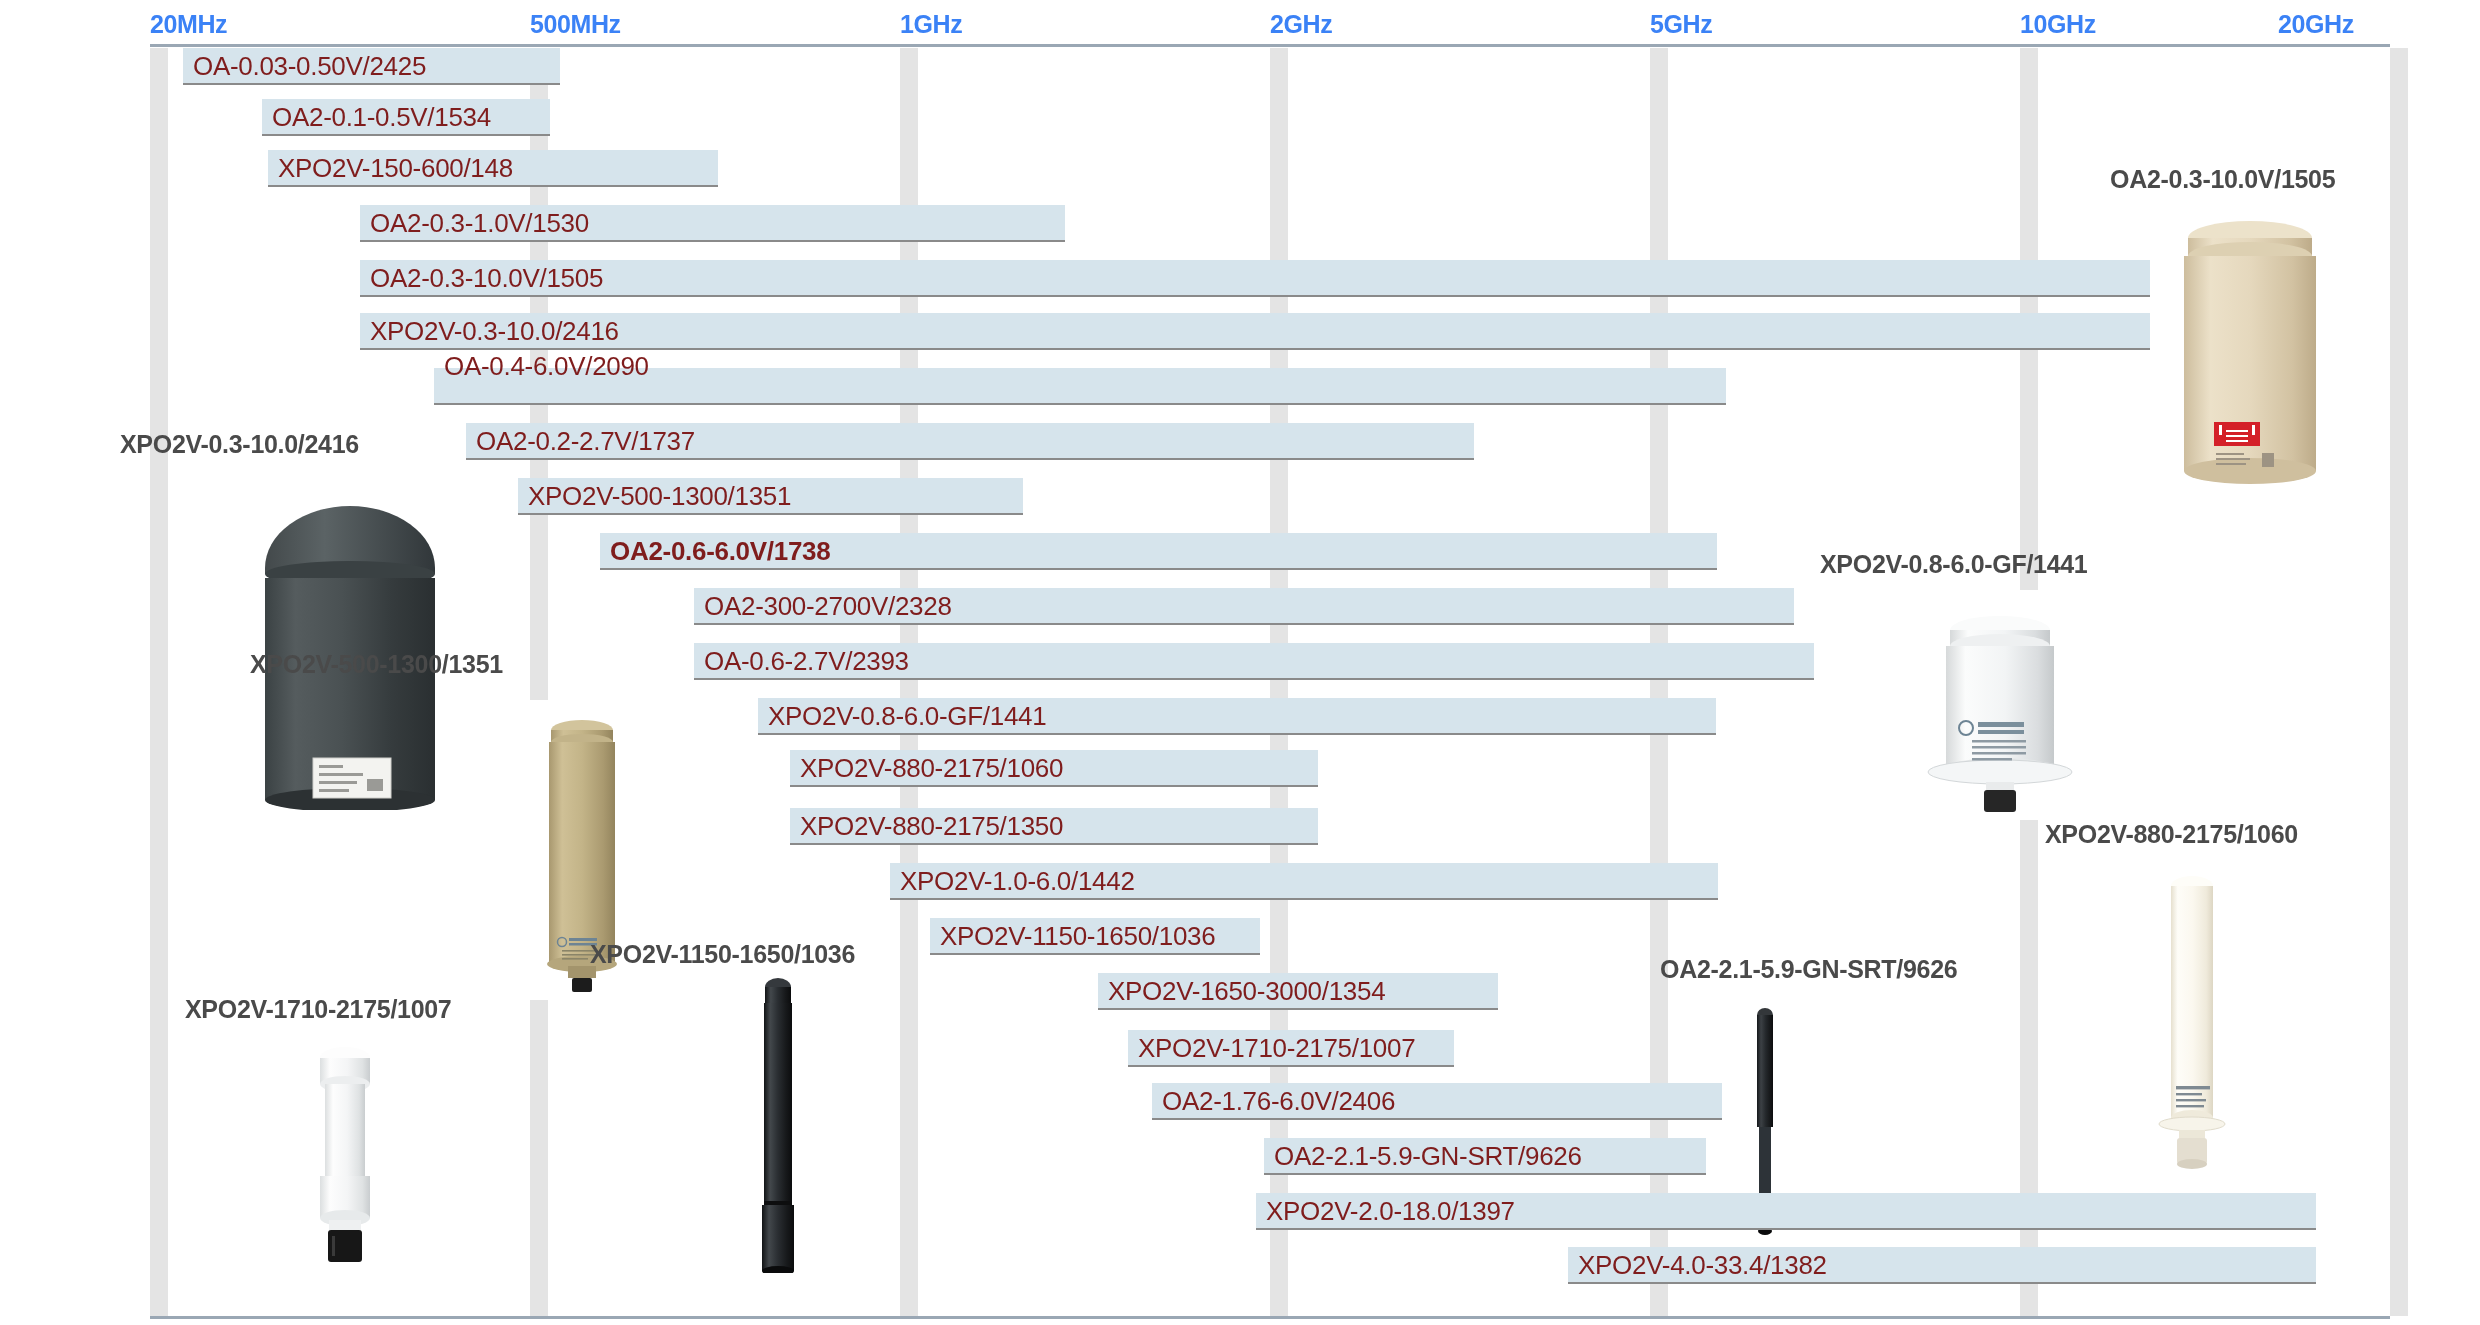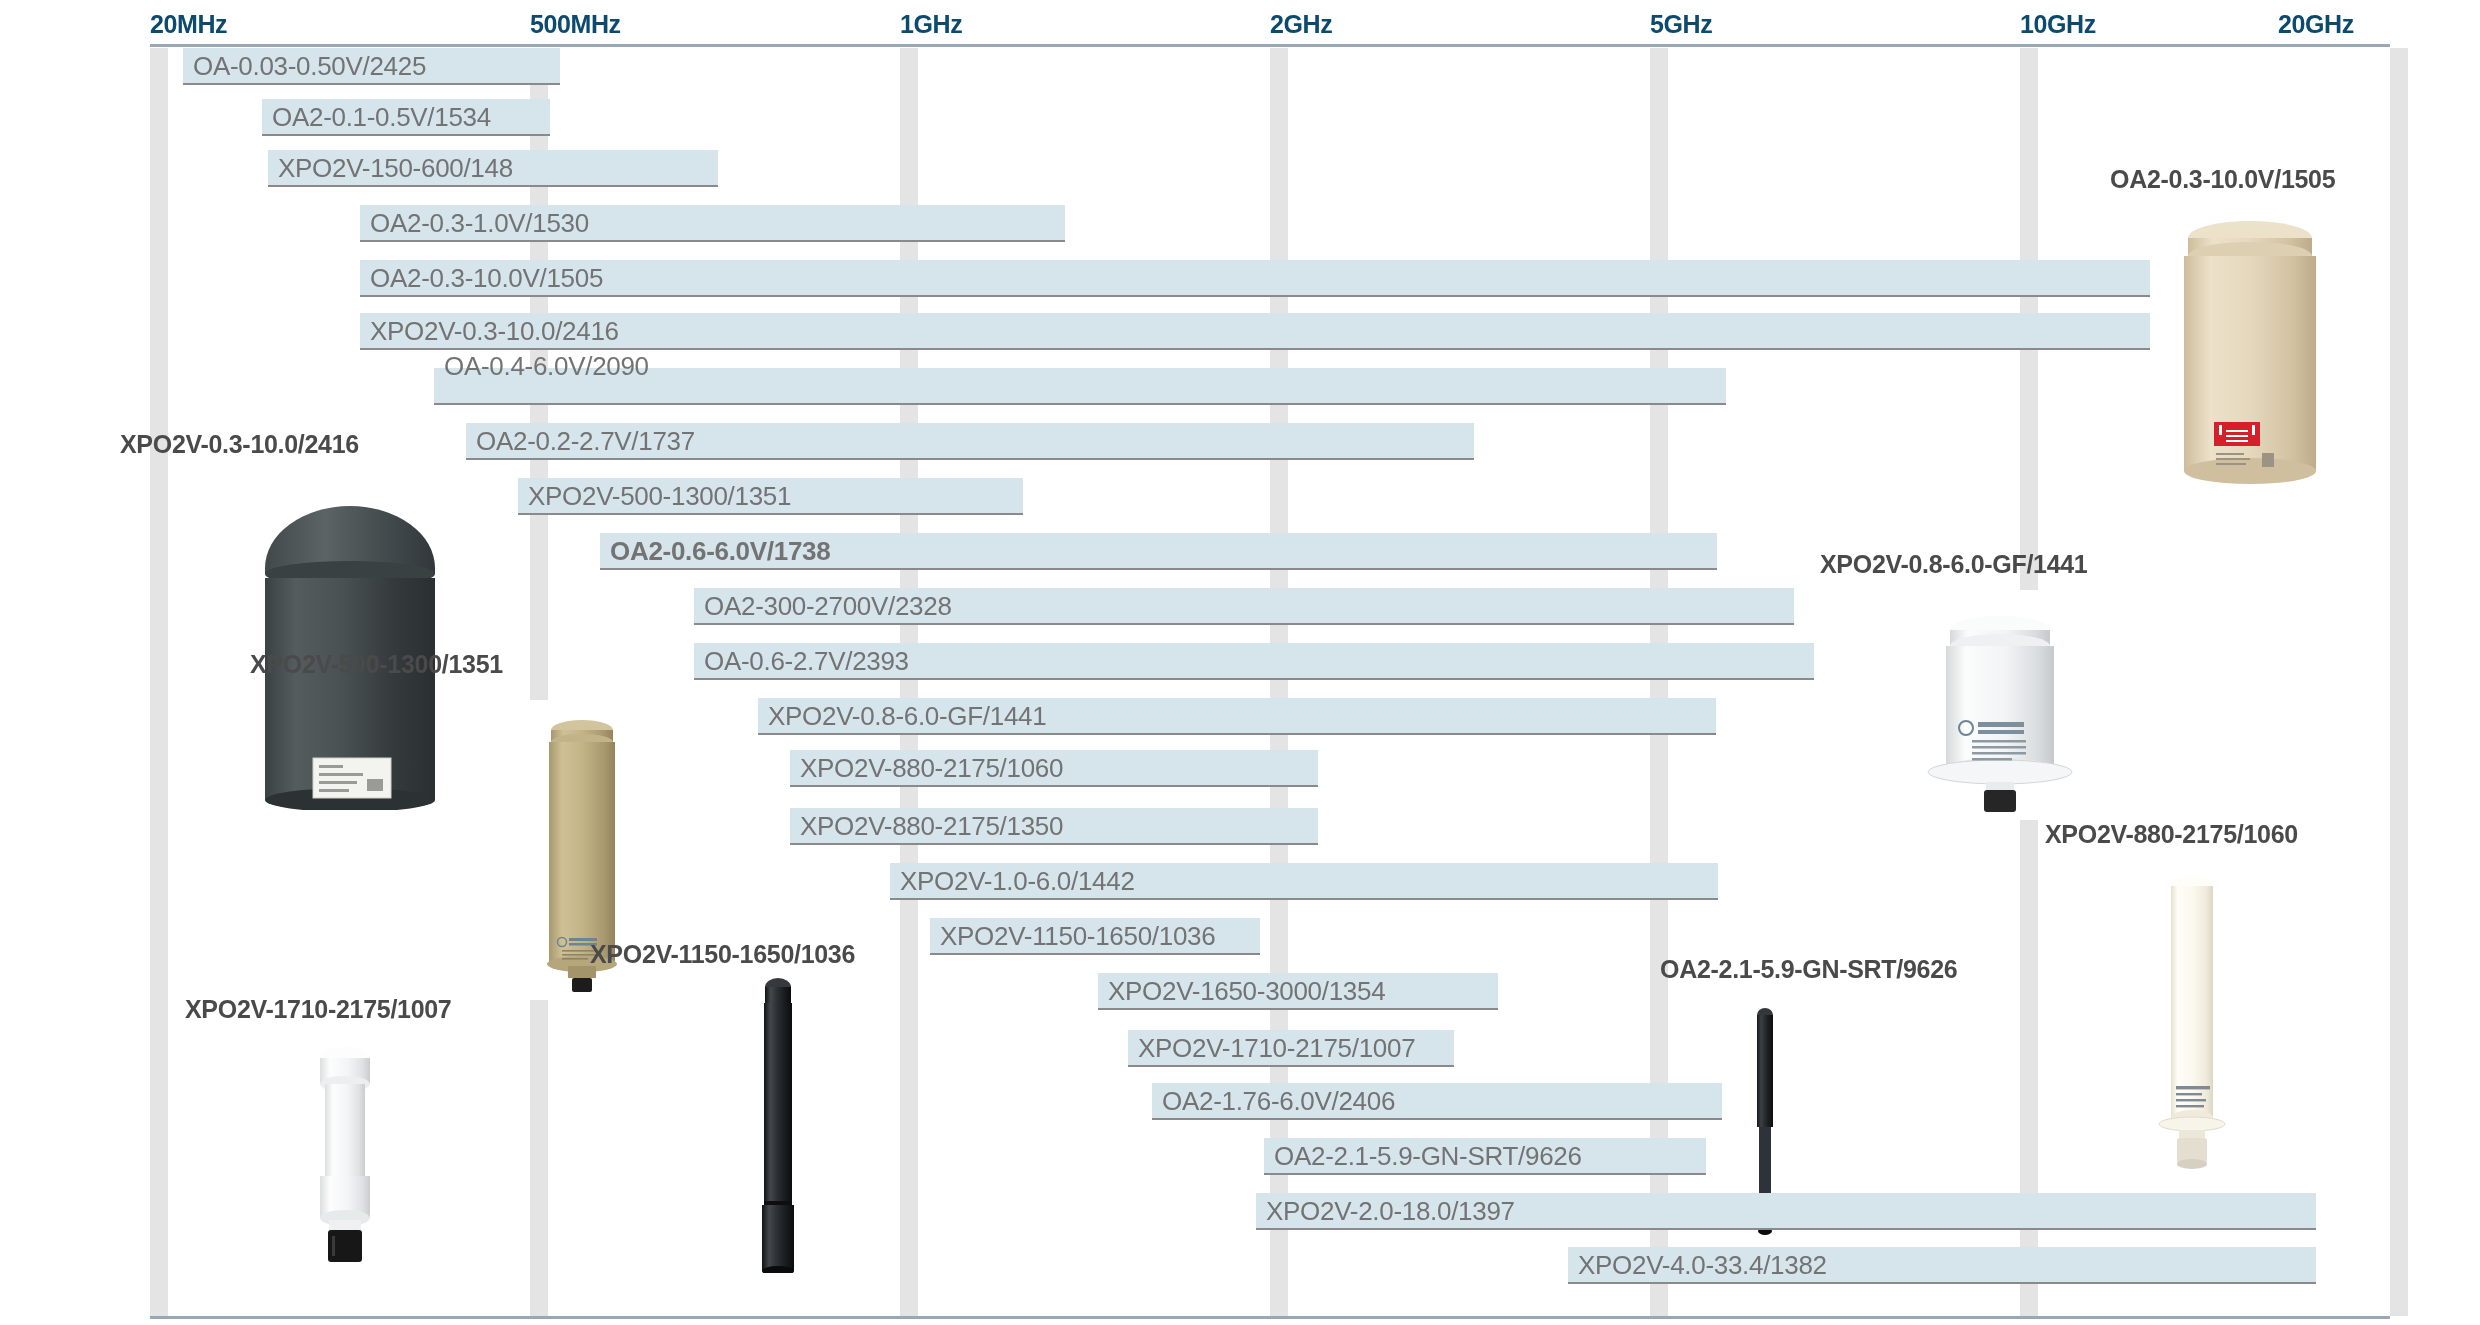--- a/index.html
+++ b/index.html
@@ -9,21 +9,21 @@
     font-family:"Liberation Sans", sans-serif;
     overflow:hidden;
     position:relative;
   }
   #chart{position:absolute;left:0;top:0;width:2480px;height:1325px;}
 
   
   .axis-labels{position:absolute;left:0;top:0;width:2480px;height:44px;}
   .axis-tick{
     position:absolute;top:10px;
-    font-size:25px;font-weight:bold;color:#0c4a6e;
+    font-size:25px;font-weight:bold;color:#3b82f6;
     letter-spacing:-0.4px;white-space:nowrap;
   }
   .axis-rule{
     position:absolute;left:150px;top:44px;width:2240px;height:3px;
     background:#9aa7b4;
   }
   .axis-rule-bottom{
     position:absolute;left:150px;top:1316px;width:2240px;height:3px;
     background:#9aa7b4;
   }
@@ -34,21 +34,21 @@
   
   .bars{position:absolute;left:0;top:0;width:2480px;height:1325px;}
   .bar{
     position:absolute;height:37px;
     background:#d6e4ec;
     border-bottom:2px solid #8a8a8a;
     box-sizing:border-box;
   }
   .bar-label{
     position:absolute;
-    font-size:26px;color:#737373;
+    font-size:26px;color:#7f1d1d;
     white-space:nowrap;line-height:37px;
     letter-spacing:-0.3px;
   }
 
   
   .photo-block{position:absolute;}
   .photo-caption{
     position:absolute;
     font-size:25px;font-weight:bold;color:#4a4a4a;
     white-space:nowrap;letter-spacing:-0.3px;

